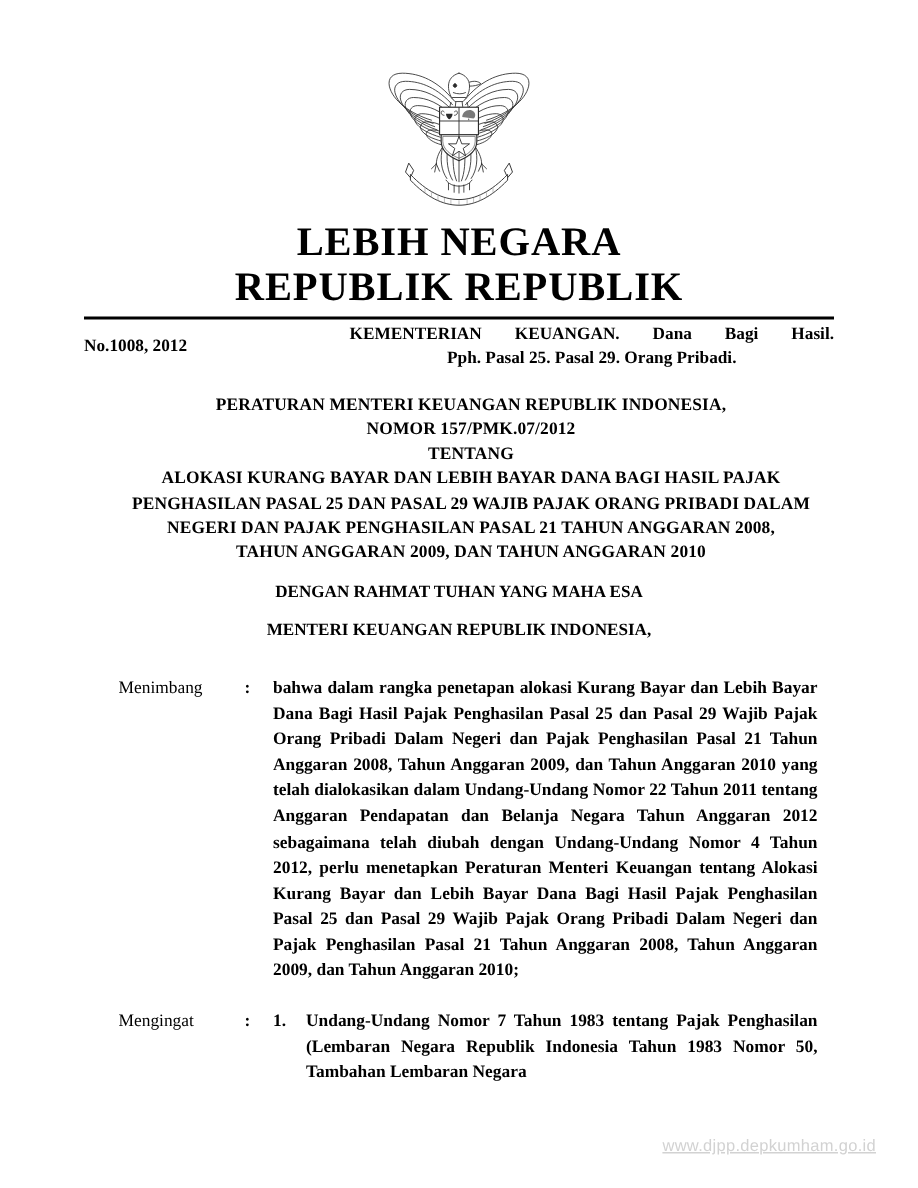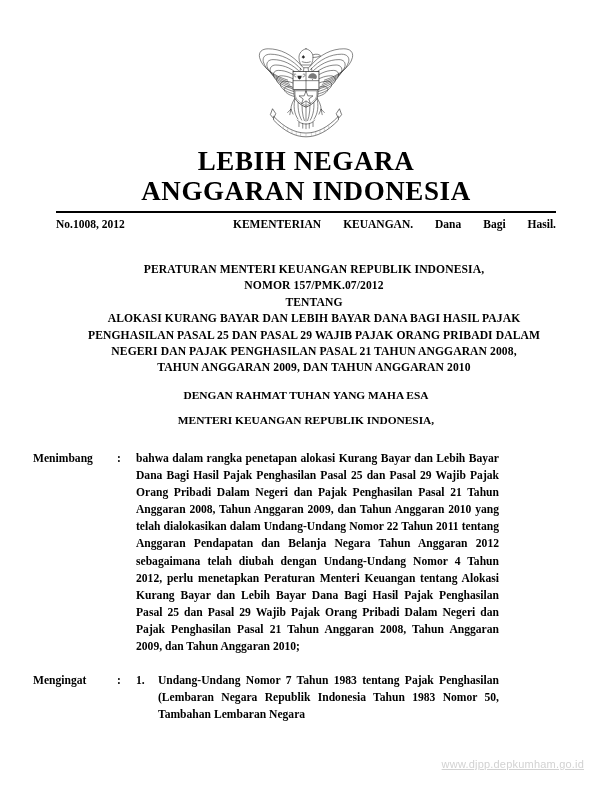--- a/index.html
+++ b/index.html
@@ -128,22 +128,22 @@
     top: 450px;
   }
   .clause {
     display: flex;
     align-items: flex-start;
     margin-bottom: 17px;
   }
   .clause-label {
     flex: 0 0 auto;
     width: 84px;
-    margin-left: 33px;
-    font-weight: bold;
+    margin-left: 79px;
+    font-weight: normal;
     font-size: 11.6px;
     line-height: 17.1px;
   }
   .clause-colon {
     flex: 0 0 auto;
     width: 19px;
     font-weight: bold;
     font-size: 11.6px;
     line-height: 17.1px;
   }
@@ -277,29 +277,30 @@
         <path d="M40 145 C60 166 80 176 100 176 C120 176 140 166 160 145 L160 152 C140 173 120 183 100 183 C80 183 60 173 40 152 Z"></path>
       </g>
       <g stroke="#9a9a9a" stroke-width="0.8">
         <path d="M58 162 L58 168 M66 167 L66 173 M74 171 L74 177 M82 174 L82 180 M90 176 L90 182 M100 177 L100 183 M110 176 L110 182 M118 174 L118 180 M126 171 L126 177 M134 167 L134 173 M142 162 L142 168"></path>
       </g>
     </svg>
   </div>
 
   <div class="masthead">
     <div class="masthead-line">LEBIH NEGARA</div>
-    <div class="masthead-line">ANGGARAN INDONESIA</div>
+    <div class="masthead-line">REPUBLIK REPUBLIK</div>
   </div>
 
   <div class="top-rule"></div>
 
   <div class="header-row">
     <div class="header-no">No.1008, 2012</div>
     <div class="header-subject">
       <span class="hs-1">KEMENTERIAN KEUANGAN. Dana Bagi Hasil.</span>
+      <span class="hs-2">Pph. Pasal 25. Pasal 29. Orang Pribadi.</span>
     </div>
   </div>
 
   <div class="title-block">
     <div class="tl">PERATURAN MENTERI KEUANGAN REPUBLIK INDONESIA,</div>
     <div class="tl">NOMOR 157/PMK.07/2012</div>
     <div class="tl">TENTANG</div>
     <div class="tl">ALOKASI KURANG BAYAR DAN LEBIH BAYAR DANA BAGI HASIL PAJAK</div>
     <div class="tl">PENGHASILAN PASAL 25 DAN PASAL 29 WAJIB PAJAK ORANG PRIBADI DALAM</div>
     <div class="tl">NEGERI DAN PAJAK PENGHASILAN PASAL 21 TAHUN ANGGARAN 2008,</div>

